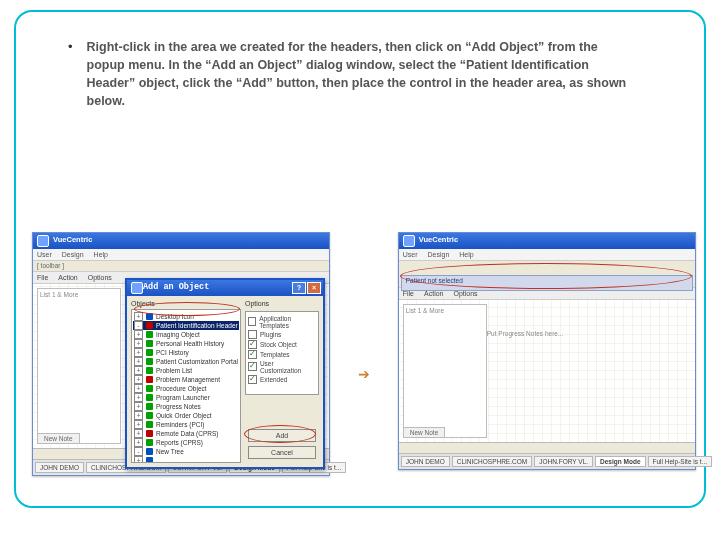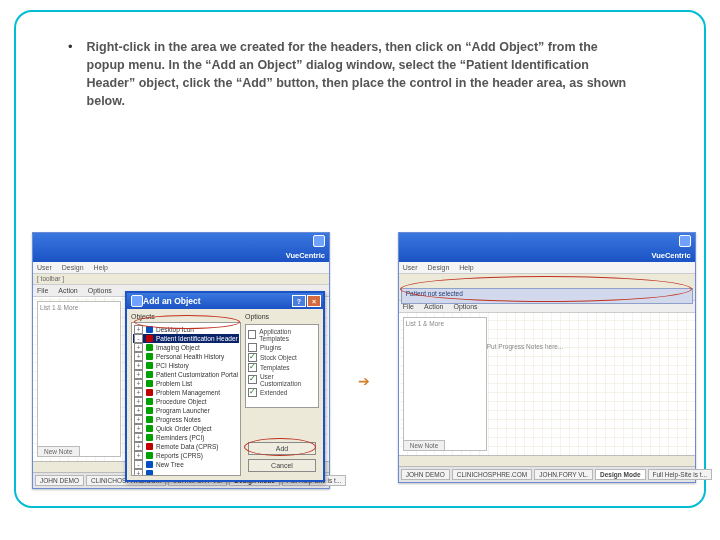--- a/index.html
+++ b/index.html
@@ -59,23 +59,22 @@
     border: 1px solid #6b8bd4;
     background: #fff;
     box-shadow: 0 1px 2px rgba(0,0,0,.25);
     font-size: 7.5px;
     color: #444;
   }
   .wtitle {
     background: linear-gradient(#3a78e0, #1b52c4);
     color: #fff;
     padding: 2px 4px;
-    display: flex; align-items: flex-end; gap: 4px;
+    display: flex; align-items: flex-start; gap: 4px;
     font-weight: bold;
-    flex-direction: column;
   }
   .wicon {
     width: 10px; height: 10px; background: #6fa3ff;
     border: 1px solid #fff; border-radius: 2px;
     display: inline-block;
   }
   .wmenu {
     background: #f4f4f4;
     padding: 2px 4px;
     display: flex; gap: 10px;
@@ -129,23 +128,24 @@
     left: 92px; top: -6px;
     width: 196px;
     border: 2px solid #1b52c4;
     background: var(--panel-bg);
     box-shadow: 1px 2px 4px rgba(0,0,0,.35);
   }
   .dtitle {
     background: linear-gradient(#3a78e0, #1b52c4);
     color: #fff;
     font-weight: bold;
-    display: flex; align-items: center;
+    display: flex; align-items: flex-start;
     padding: 2px 2px 2px 4px;
     font-size: 8.5px;
+    font-family: Liberation Mono, monospace;
   }
   .dtitle .spacer { flex: 1; }
   .dctrl {
     width: 12px; height: 10px;
     background: #d56b3d;
     border: 1px solid #fff;
     margin-left: 1px;
     display: inline-flex; align-items: center; justify-content: center;
     color: #fff; font-size: 7px;
   }

